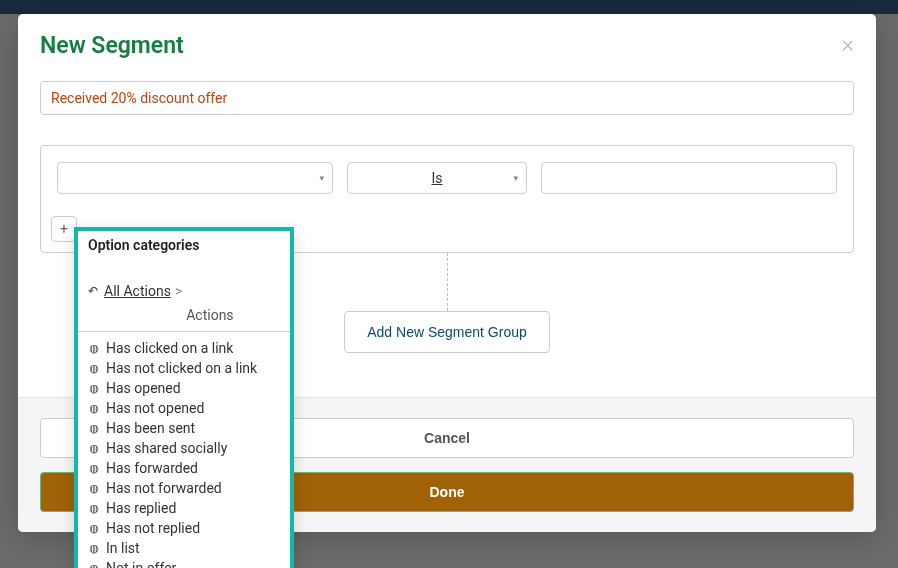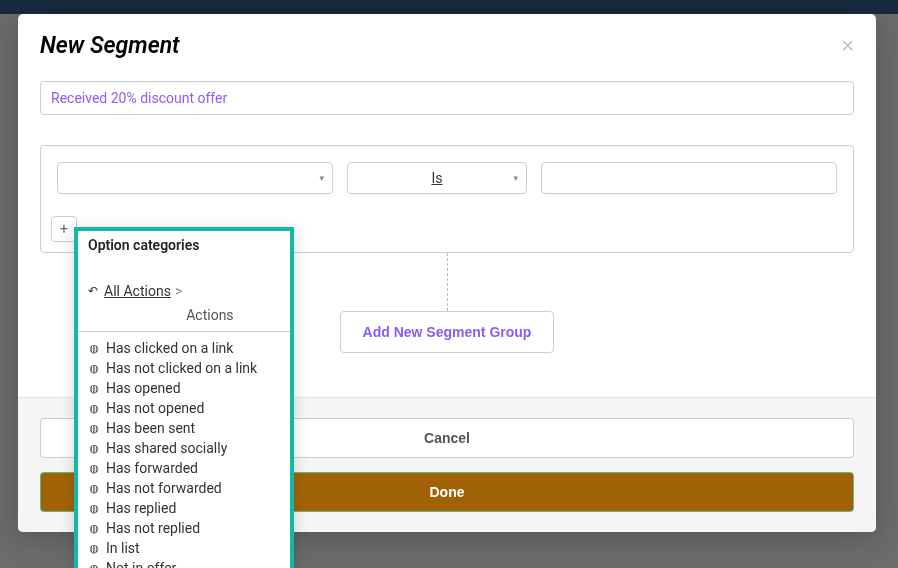--- a/index.html
+++ b/index.html
@@ -28,40 +28,39 @@
   }
   .modal-header {
     padding: 18px 22px 0 22px;
     display: flex;
     justify-content: space-between;
     align-items: flex-start;
   }
   .modal-title {
     font-size: 23px;
     font-weight: 600;
-    color: #000000;
-    font-style: italic;
+    color: #15803d;
   }
   .close-x {
     font-size: 24px;
     color: #bbb;
     cursor: pointer;
     line-height: 1;
     font-weight: 300;
   }
   .modal-body {
     padding: 22px;
   }
   .name-input {
     width: 100%;
     border: 1px solid #ccc;
     border-radius: 4px;
     padding: 8px 10px;
     font-size: 14px;
-    color: #8b5cf6;
+    color: #c2410c;
     font-family: inherit;
   }
   .rule-group {
     margin-top: 30px;
     border: 1px solid #ccc;
     border-radius: 4px;
   }
   .rule-row {
     padding: 16px 16px;
     display: flex;
@@ -117,23 +116,23 @@
     width: 1px;
     height: 58px;
     border-left: 1px dashed #bbb;
     margin: 0 auto;
   }
   .add-group-btn {
     display: inline-block;
     border: 1px solid #ccc;
     border-radius: 4px;
     background: #fff;
-    color: #8b5cf6;
-    font-size: 14px;
-    font-weight: 700;
+    color: #0c4a6e;
+    font-size: 14px;
+    font-weight: 400;
     padding: 12px 22px;
     cursor: pointer;
   }
   .modal-footer {
     background: #f5f5f5;
     border-top: 1px solid #e5e5e5;
     border-radius: 0 0 5px 5px;
     padding: 20px 22px;
     display: flex;
     justify-content: flex-end;

